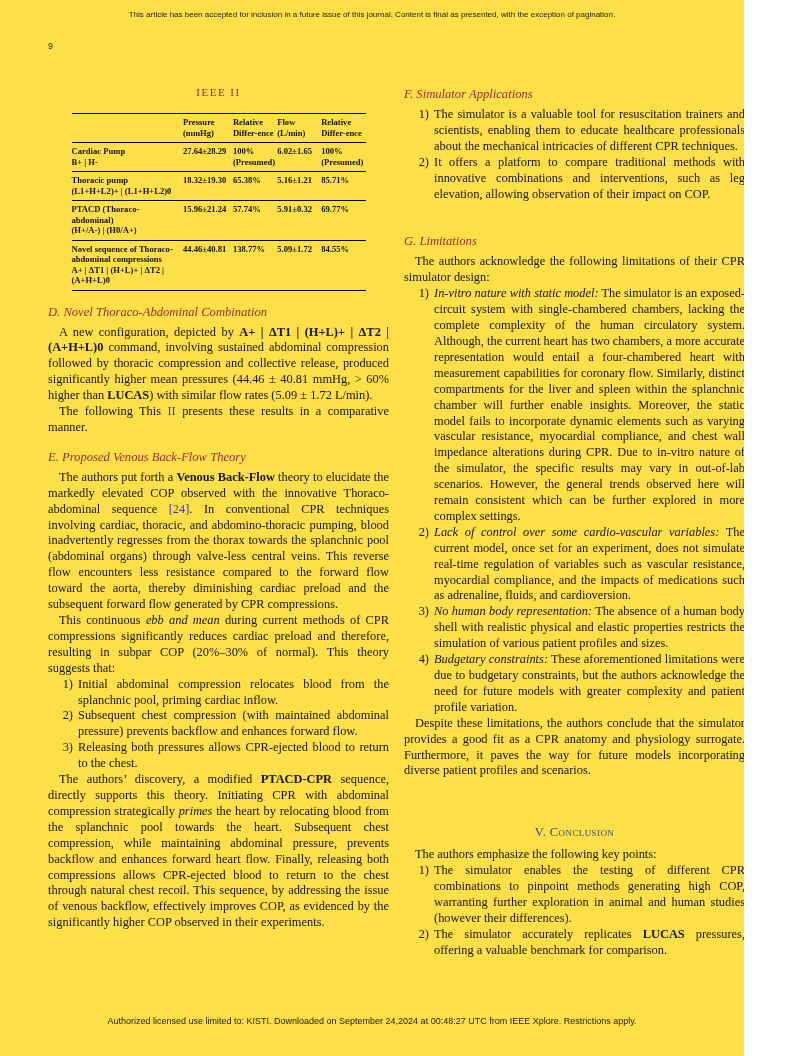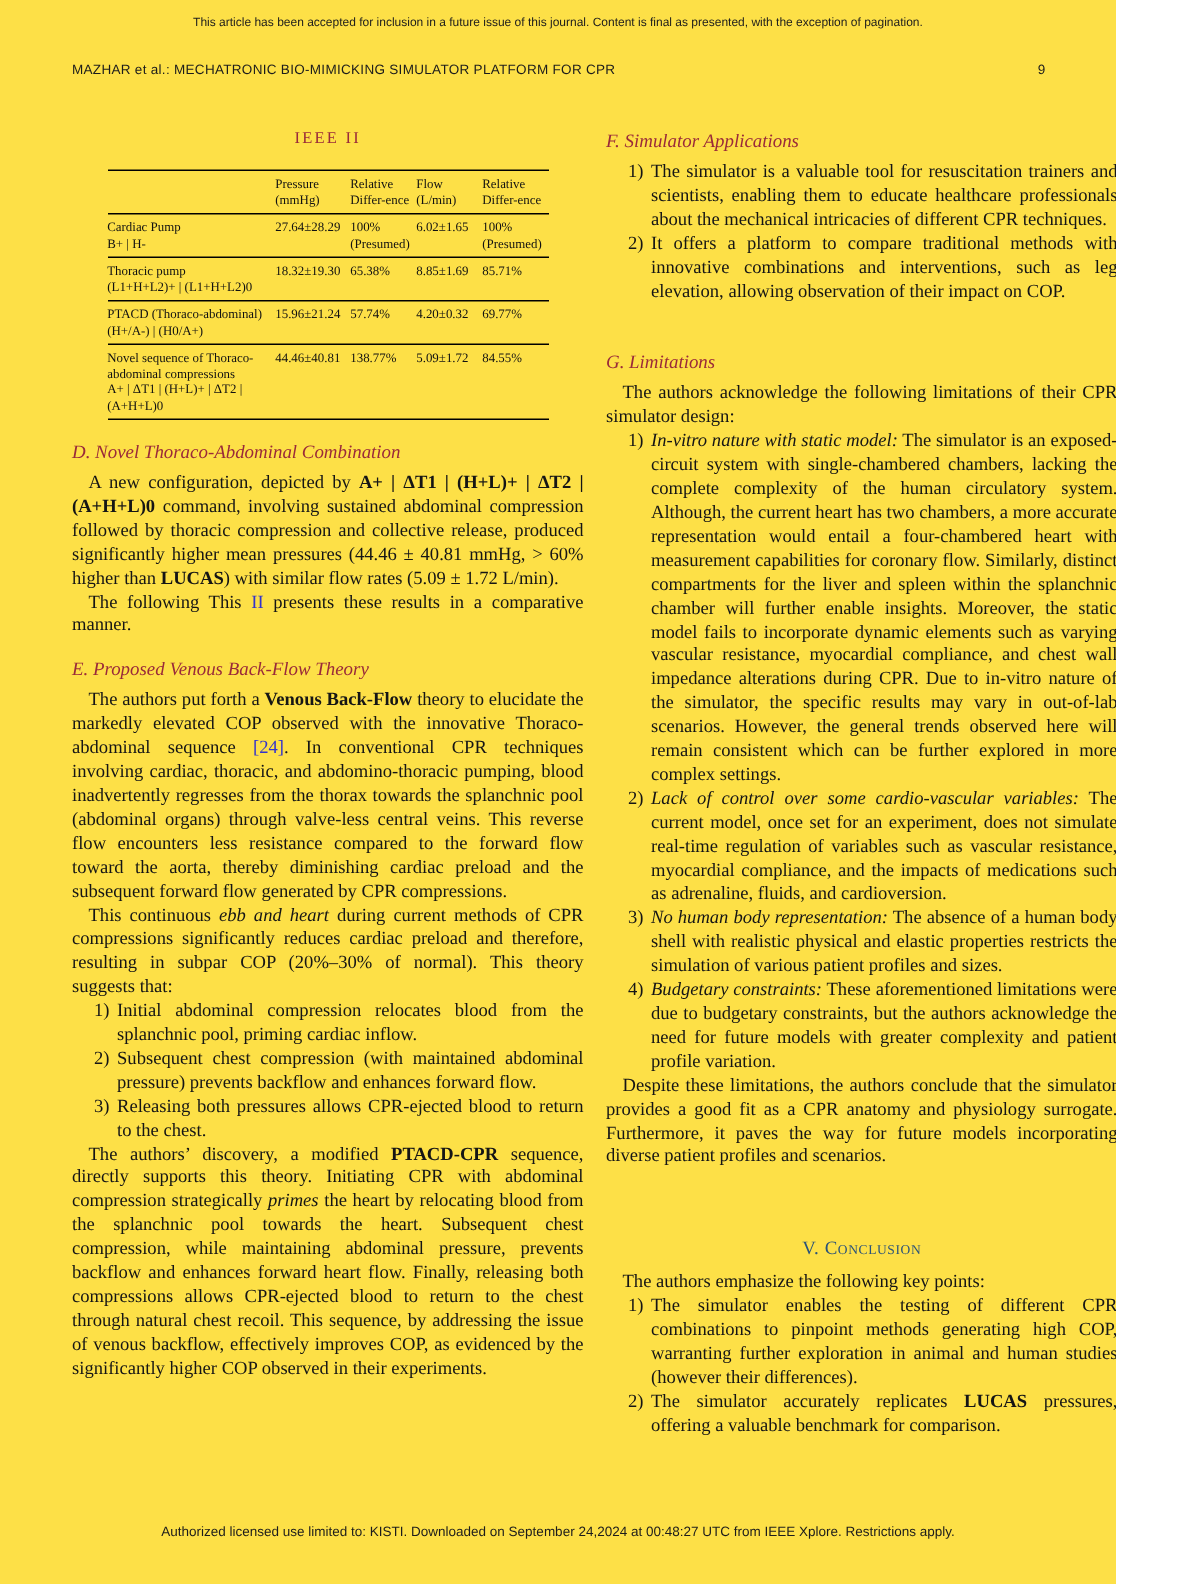--- a/index.html
+++ b/index.html
@@ -33,21 +33,21 @@
   
   table.tbl {
     width:294px; margin:15px auto 0 auto; border-collapse:collapse;
     border-top:1.6px solid #000; border-bottom:1.6px solid #000;
     font-size:8.6px; font-weight:bold; line-height:10.5px; color:#111;
   }
   table.tbl tr { border-bottom:0.8px solid #000; }
   table.tbl tbody tr:last-child { border-bottom:none; }
   table.tbl th, table.tbl td {
     vertical-align:top; text-align:left; padding:3px 2px 4px 0;
-    font-weight:normal;
+    font-weight:bold;
     margin-top:28px;
   }
   .rname, .rcmd { display:block; }
 
   
   .sec-head {
     font-style:italic; font-weight:normal; color:#9a2a3a; font-size:12.6px;
     margin:14px 0 5px 0; line-height:15px;
   }
   .col-right .sec-head.first { margin-top:3px; }
@@ -82,21 +82,20 @@
   }
 </style>
 </head>
 <body>
 
 <div class="page">
 
   <div class="notice">This article has been accepted for inclusion in a future issue of this journal. Content is final as presented, with the exception of pagination.</div>
 
   <div class="running-head">
-    <span>MAZHAR et al.: MECHATRONIC BIO-MIMICKING SIMULATOR PLATFORM FOR CPR</span>
     <span>9</span>
   </div>
 
   <div class="col col-left">
 
     <div class="tlabel">IEEE II</div>
 
     <table class="tbl">
       <colgroup>
         <col style="width:112px">
@@ -125,31 +124,31 @@
           <td>6.02±1.65</td>
           <td>100% (Presumed)</td>
         </tr>
         <tr>
           <td>
             <span class="rname">Thoracic pump</span>
             <span class="rcmd">(L1+H+L2)+ | (L1+H+L2)0</span>
           </td>
           <td>18.32±19.30</td>
           <td>65.38%</td>
-          <td>8.85±1.69</td>
+          <td>5.16±1.21</td>
           <td>85.71%</td>
         </tr>
         <tr>
           <td>
             <span class="rname">PTACD (Thoraco-abdominal)</span>
             <span class="rcmd">(H+/A-) | (H0/A+)</span>
           </td>
           <td>15.96±21.24</td>
           <td>57.74%</td>
-          <td>4.20±0.32</td>
+          <td>5.91±0.32</td>
           <td>69.77%</td>
         </tr>
         <tr>
           <td>
             <span class="rname">Novel sequence of Thoraco-abdominal compressions</span>
             <span class="rcmd">A+ | ΔT1 | (H+L)+ | ΔT2 | (A+H+L)0</span>
           </td>
           <td>44.46±40.81</td>
           <td>138.77%</td>
           <td>5.09±1.72</td>
@@ -157,21 +156,21 @@
         </tr>
       </tbody>
     </table>
 
     <h3 class="sec-head">D. Novel Thoraco-Abdominal Combination</h3>
     <p class="p"><span>A new configuration, depicted by </span><span class="run-b">A+ | ΔT1 | (H+L)+ | ΔT2 | (A+H+L)0</span><span> command, involving sustained abdominal compression followed by thoracic compression and collective release, produced significantly higher mean pressures (44.46 ± 40.81 mmHg, &gt; 60% higher than </span><span class="run-b">LUCAS</span><span>) with similar flow rates (5.09 ± 1.72 L/min).</span></p>
     <p class="p"><span>The following This </span><span class="run-link">II</span><span> presents these results in a comparative manner.</span></p>
 
     <h3 class="sec-head">E. Proposed Venous Back-Flow Theory</h3>
     <p class="p"><span>The authors put forth a </span><span class="run-b">Venous Back-Flow</span><span> theory to elucidate the markedly elevated COP observed with the innovative Thoraco-abdominal sequence </span><span class="run-link">[24]</span><span>. In conventional CPR techniques involving cardiac, thoracic, and abdomino-thoracic pumping, blood inadvertently regresses from the thorax towards the splanchnic pool (abdominal organs) through valve-less central veins. This reverse flow encounters less resistance compared to the forward flow toward the aorta, thereby diminishing cardiac preload and the subsequent forward flow generated by CPR compressions.</span></p>
-    <p class="p"><span>This continuous </span><span class="run-i">ebb and heart</span><span> during current methods of CPR compressions significantly reduces cardiac preload and therefore, resulting in subpar COP (20%–30% of normal). This theory suggests that:</span></p>
+    <p class="p"><span>This continuous </span><span class="run-i">ebb and mean</span><span> during current methods of CPR compressions significantly reduces cardiac preload and therefore, resulting in subpar COP (20%–30% of normal). This theory suggests that:</span></p>
 
     <div class="nlist">
       <div class="nitem">
         <span class="num">1)</span>
         <div class="txt"><span>Initial abdominal compression relocates blood from the splanchnic pool, priming cardiac inflow.</span></div>
       </div>
       <div class="nitem">
         <span class="num">2)</span>
         <div class="txt"><span>Subsequent chest compression (with maintained abdominal pressure) prevents backflow and enhances forward flow.</span></div>
       </div>

